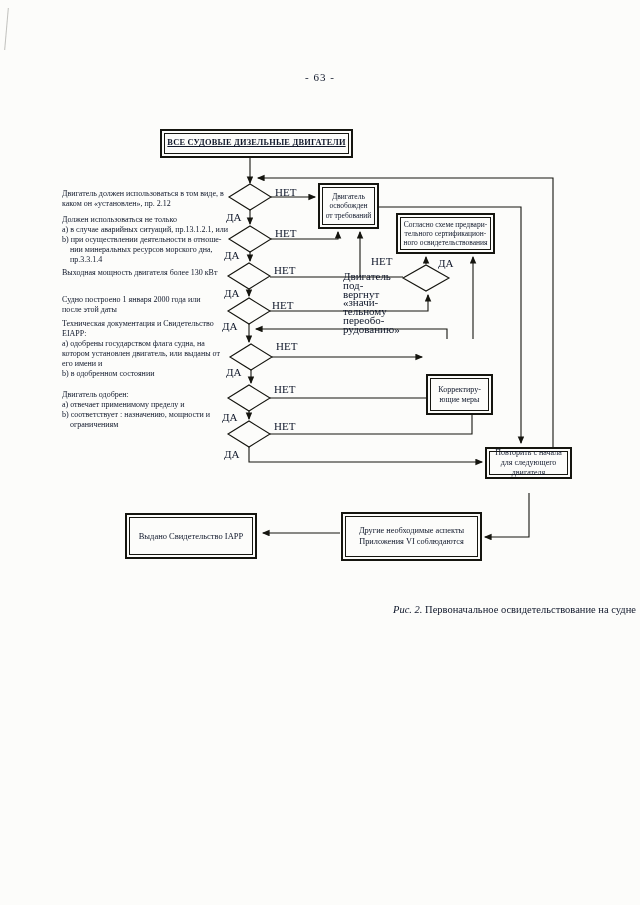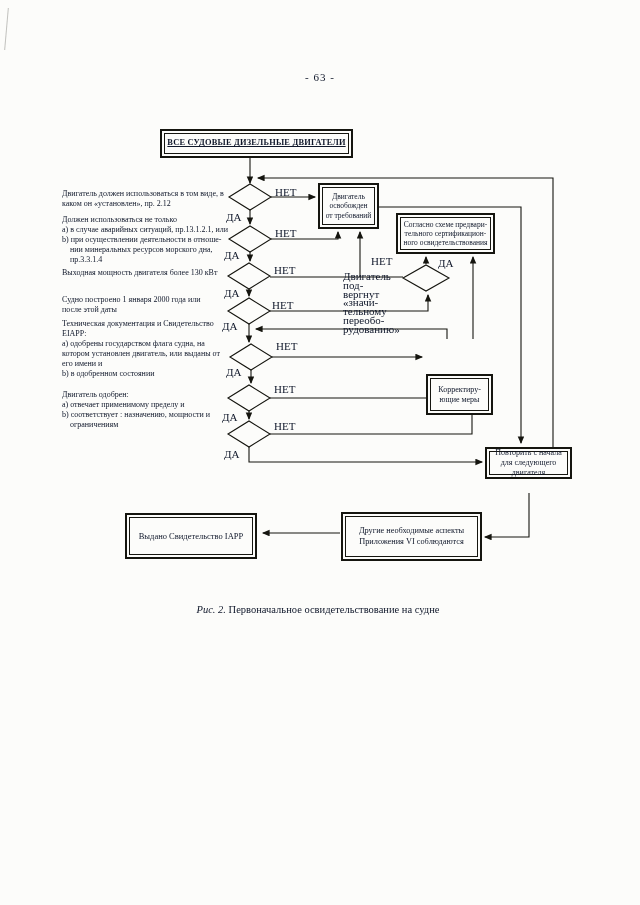--- a/index.html
+++ b/index.html
@@ -9,21 +9,21 @@
     font-family:"Liberation Serif","DejaVu Serif",serif;
   }
   .pagenum{position:absolute;left:0;right:0;top:71px;text-align:center;font-size:11px;letter-spacing:1px;}
   .wires{position:absolute;left:0;top:0;z-index:1;}
   .dbox{position:absolute;z-index:2;border:2px solid #15150f;background:#fcfcfa;padding:2px;box-sizing:border-box;display:flex;}
   .dbox-in{flex:1;border:1px solid #15150f;display:flex;align-items:center;justify-content:center;
     text-align:center;white-space:pre-line;line-height:1.22;}
   .cond{position:absolute;z-index:2;font-size:8px;line-height:10px;white-space:pre-wrap;width:202px;}
   .lbl{position:absolute;z-index:3;font-size:11px;}
   .drlabel{position:absolute;z-index:2;font-size:11px;line-height:8.8px;white-space:pre-line;width:64px;background:transparent;}
-  .caption{position:absolute;z-index:2;left:0;right:4px;top:604px;text-align:center;font-size:10.5px;}
+  .caption{position:absolute;z-index:2;left:0;right:4px;top:604px;text-align:right;font-size:10.5px;}
   .artifact{position:absolute;left:6px;top:8px;width:1px;height:42px;background:#9a9a94;transform:rotate(5deg);opacity:.6;}
   .titlebox .dbox-in{font-weight:bold;font-size:8.4px;letter-spacing:.2px;text-decoration:underline;white-space:nowrap;}
 </style>
 </head>
 <body>
 
 <div class="page">
 
   <div class="artifact"></div>
   <div class="pagenum">- 63 -</div>

